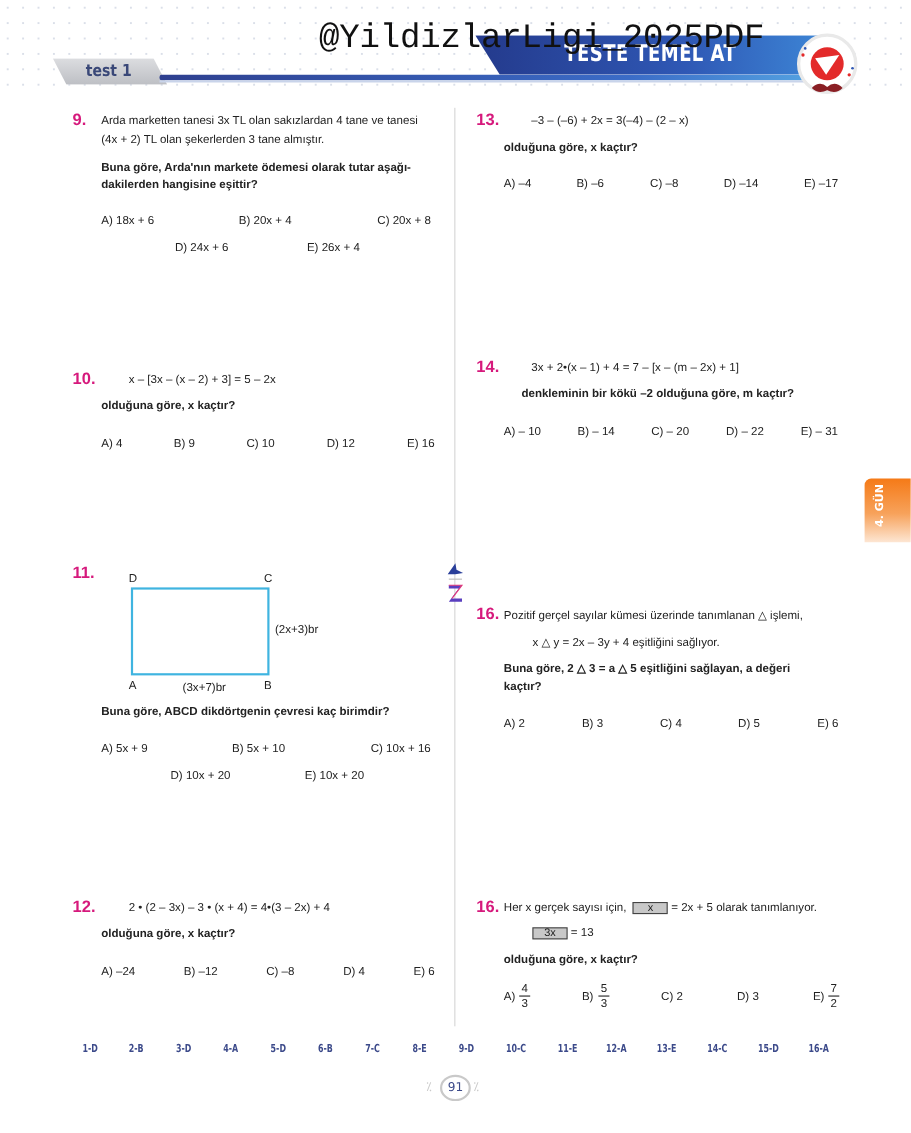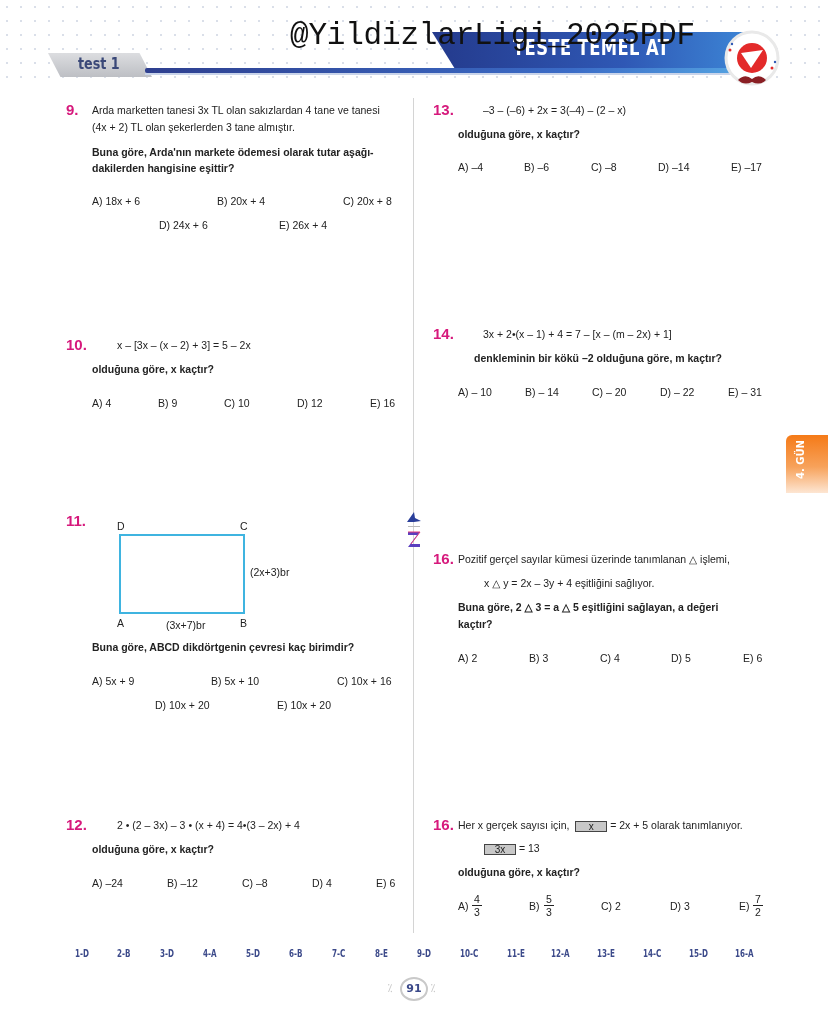--- a/index.html
+++ b/index.html
@@ -45,21 +45,21 @@
   .frac { position: absolute; font-size: 10.5px; text-align: center; width: 10px; }
   .frac .n { display: block; border-bottom: 1px solid #222; line-height: 12px; }
   .frac .d { display: block; line-height: 13px; }
 
   .answers { position: absolute; top: 948px; left: 0; width: 828px; height: 14px; }
   .ans { position: absolute; font-family: "DejaVu Sans", sans-serif; font-size: 10px; color: #3c4a8a;
     font-weight: bold; transform: scaleX(.72); transform-origin: left; white-space: nowrap; }
 
   .page-num { position: absolute; left: 400px; top: 977px; width: 28px; height: 24px; border: 2px solid #c9c9c9;
     border-radius: 50%; text-align: center; font-family: "DejaVu Sans", sans-serif; font-size: 11px;
-    line-height: 20px; color: #3c4a8a; font-weight: bold; }
+    line-height: 20px; color: #3c4a8a; font-weight: normal; }
   .rays { position: absolute; font-size: 11px; color: #c9c9c9; top: 980px; }
 
   .side-tab { position: absolute; left: 786px; top: 435px; width: 42px; height: 58px;
     background: linear-gradient(180deg,#f57a17 0%,#f7a25b 55%,#fde6d3 100%); border-radius: 6px 0 0 0; }
   .side-tab span { position: absolute; left: 9px; top: 44px; font-family: "DejaVu Sans", sans-serif;
     font-weight: bold; font-size: 10px; color: #fff; transform: rotate(-90deg); transform-origin: left top; white-space: nowrap; }
 
   .mid-icons { position: absolute; left: 405px; top: 510px; width: 18px; height: 45px; }
 </style>
 </head>

